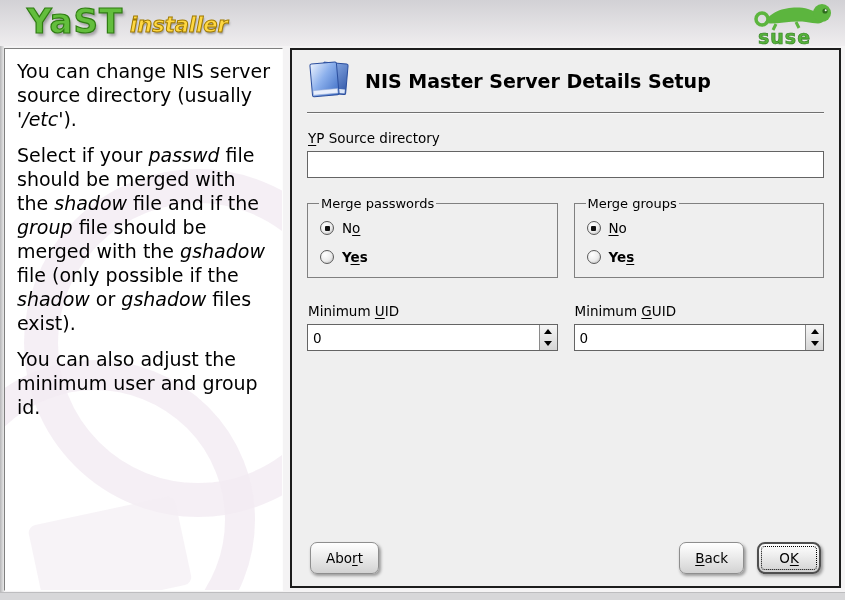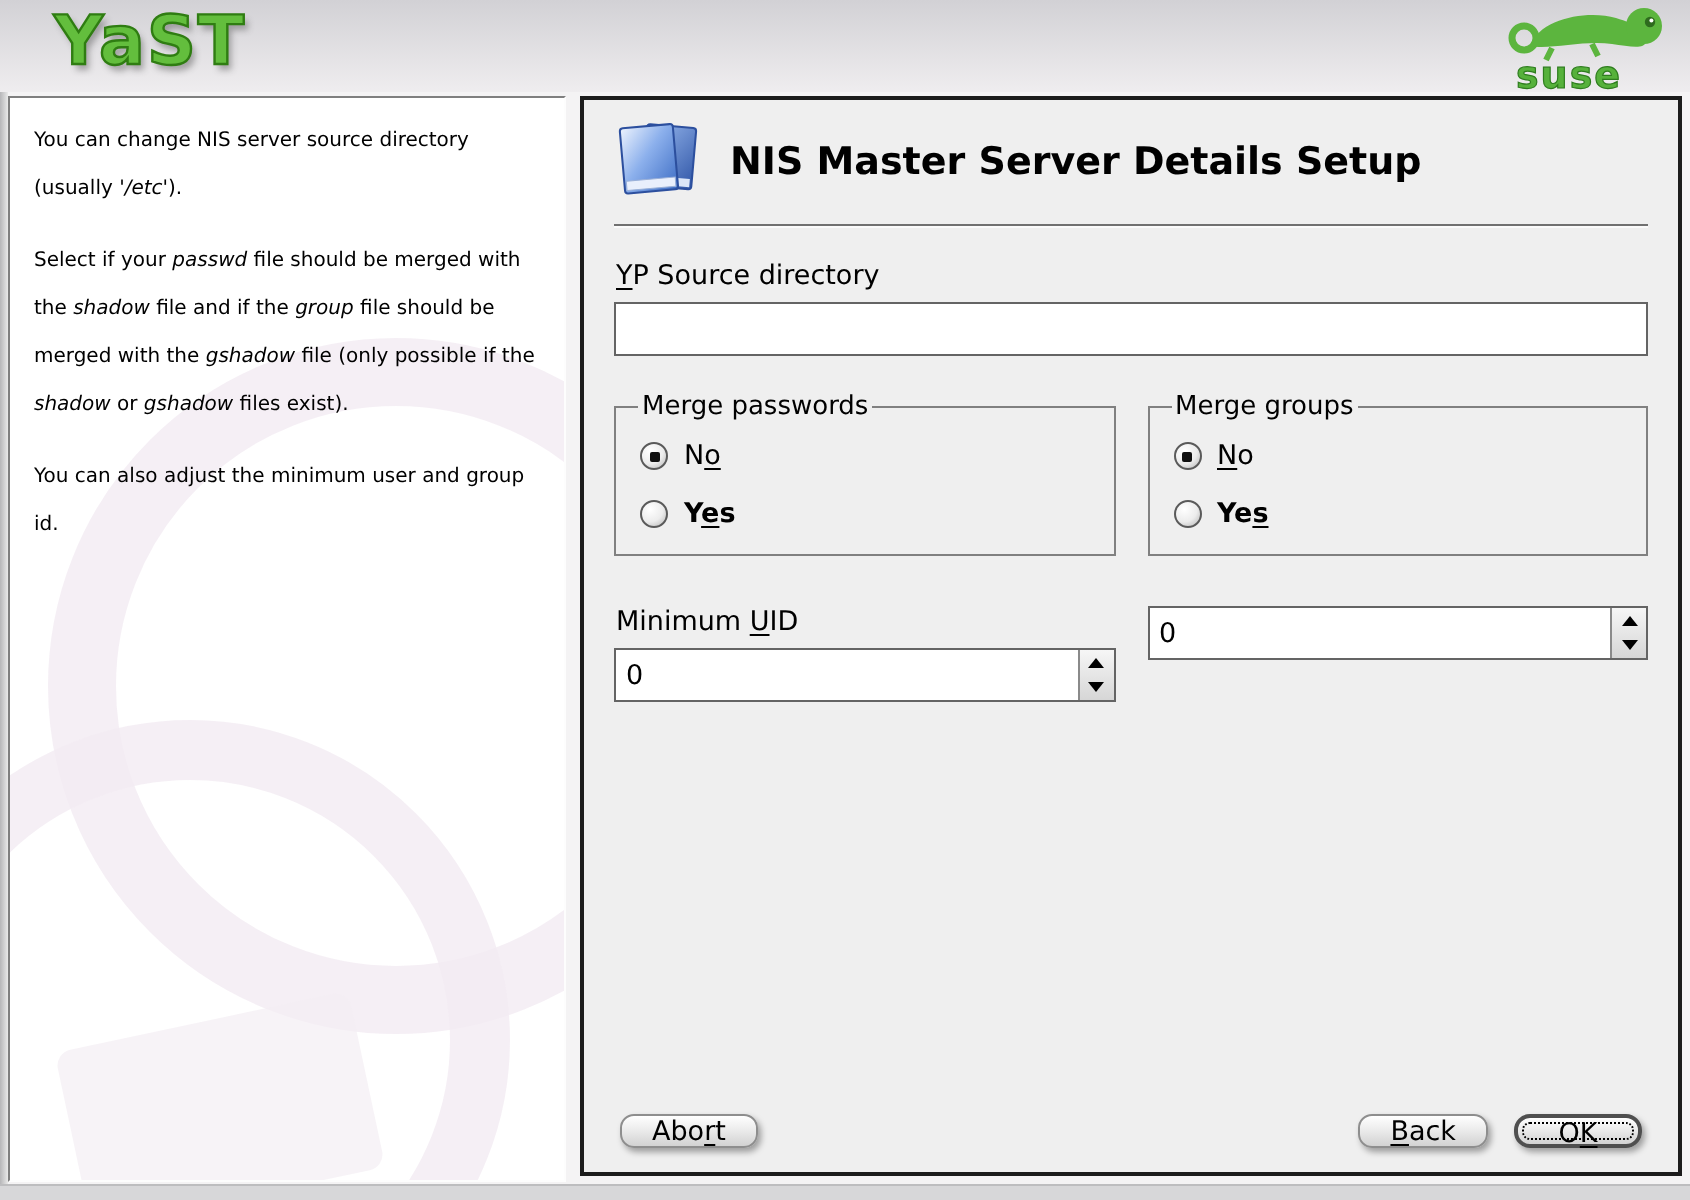--- a/index.html
+++ b/index.html
@@ -34,21 +34,21 @@
   
   .left-strip{position:absolute;left:0;top:46px;width:4px;height:554px;
     background:linear-gradient(90deg,#b6b6b8,#e9e9e9);}
   .bottom-strip{position:absolute;left:0;top:592px;width:845px;height:8px;
     background:#d7d7d9;border-top:1px solid #bdbdbf;box-sizing:border-box;}
   
   .sidebar{
     position:absolute;left:4px;top:48px;width:279px;height:543px;
     box-sizing:border-box;background:#fff;overflow:hidden;
     border:1px solid;border-color:#7f7f7f #fdfdfd #fdfdfd #7f7f7f;
-    padding:10px 12px;font-size:10px;line-height:24px;
+    padding:10px 12px;font-size:19px;line-height:24px;
   }
   .sidebar p{margin:0 0 12px 0;position:relative;z-index:2;}
   .wm{position:absolute;border-radius:50%;z-index:1;}
   .wm1{right:-90px;top:120px;width:280px;height:280px;border:34px solid rgba(243,235,243,.8);}
   .wm2{left:-70px;bottom:-90px;width:260px;height:260px;border:30px solid rgba(243,235,243,.8);}
   .wm3{left:30px;bottom:-10px;width:150px;height:90px;background:rgba(243,238,243,.7);transform:rotate(-12deg);border-radius:8px;}
   
   .main{
     position:absolute;left:290px;top:48px;width:551px;height:540px;
     box-sizing:border-box;background:#efefef;border:2px solid #1c1c1c;
@@ -88,36 +88,37 @@
     font-size:13.5px;padding:0 5px;font-family:inherit;
   }
   .spin-btns{width:17px;border-left:1px solid #8a8a8a;display:flex;flex-direction:column;
     background:linear-gradient(#f6f6f6,#d6d6d6);}
   .spin-half{flex:1;display:flex;align-items:center;justify-content:center;cursor:default;}
   .tri-up{width:0;height:0;border-left:4px solid transparent;border-right:4px solid transparent;border-bottom:5px solid #000;}
   .tri-down{width:0;height:0;border-left:4px solid transparent;border-right:4px solid transparent;border-top:5px solid #000;}
   .spacer{flex:1;}
   .btn-row{display:flex;align-items:center;margin:0 3px 12px 3px;}
   .btn{
-    min-width:64px;height:17px;padding:0 15px;font-size:13.5px;font-family:inherit;
+    min-width:64px;height:32px;padding:0 15px;font-size:13.5px;font-family:inherit;
     border:1px solid #8e8e8e;border-radius:7px;
     background:linear-gradient(#ffffff,#ececec 45%,#d2d2d2);
     box-shadow:1.5px 2px 3px rgba(0,0,0,.35);cursor:default;
   }
   .btn-right{margin-left:auto;display:flex;gap:13px;}
   .btn.default{
     border:2px solid #4f4f4f;border-radius:8px;
     outline:1px dotted #000;outline-offset:-5px;
   }
 </style>
 </head>
 <body>
 
 <div class="banner">
   <div class="yast-logo">YaST</div>
+  <div class="installer-logo">installer</div>
   <div class="suse-logo">
     <svg width="92" height="46" viewBox="0 0 92 46">
       <circle cx="17" cy="19" r="6" fill="none" stroke="#5cb53e" stroke-width="3.5"></circle>
       <path d="M20 23 C 25 9, 49 5, 63 9 C 73 12, 79 16, 78 21 C 77 25, 69 23, 61 22 C 47 20, 30 25, 20 23 Z" fill="#5cb53e"></path>
       <circle cx="77" cy="13" r="9" fill="#5cb53e"></circle>
       <circle cx="80" cy="11" r="2.6" fill="#2e6b1e"></circle>
       <circle cx="80.7" cy="10.3" r="1" fill="#ffffff"></circle>
       <path d="M31 24 l-3 6 M51 22 l3 6" stroke="#5cb53e" stroke-width="3" fill="none"></path>
       <text x="13" y="44" class="suse-text">suse</text>
     </svg>
@@ -204,20 +205,21 @@
           <div class="spin-half">
               <span class="tri-up"></span>
             </div>
           <div class="spin-half">
               <span class="tri-down"></span>
             </div>
         </div>
       </div>
     </div>
     <div class="min-col">
+      <label class="field-label"><span>Minimum </span><span style="text-decoration: underline; text-underline-offset: 2px;">G</span><span>UID</span></label>
       <div class="spinbox">
         <input type="text" value="0" style="">
         <div class="spin-btns">
           <div class="spin-half">
               <span class="tri-up"></span>
             </div>
           <div class="spin-half">
               <span class="tri-down"></span>
             </div>
         </div>

